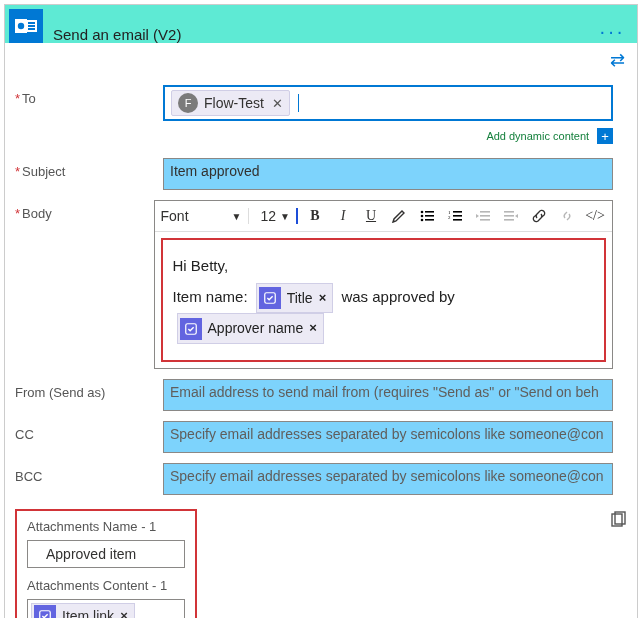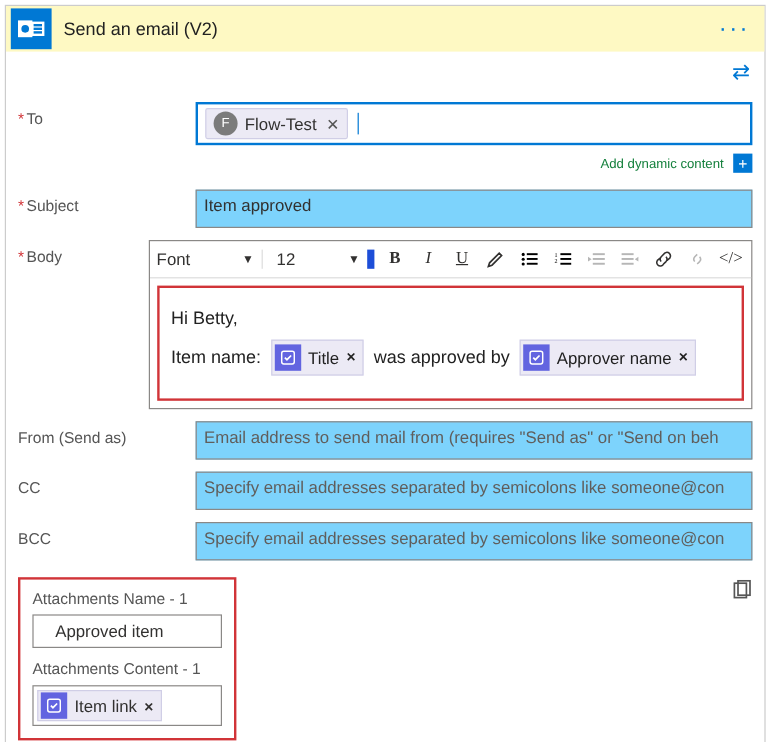--- a/index.html
+++ b/index.html
@@ -13,22 +13,22 @@
     width: 642px;
   }
   .card {
     border: 1px solid #ccc;
     margin: 4px;
     background: #fff;
     position: relative;
   }
   .header {
     display: flex;
-    align-items: center;
-    background: #fef9c3;
+    align-items: flex-end;
+    background: #5eead4;
     height: 38px;
     padding: 0 4px;
   }
   .header .appicon {
     width: 34px; height: 34px;
     background: #0078d4;
     display: flex; align-items: center; justify-content: center;
     margin-right: 10px;
   }
   .header .appicon svg { width: 24px; height: 24px; }
@@ -44,21 +44,21 @@
     text-align: right;
     padding: 6px 12px 0 0;
     color: #0078d4;
   }
   .swap-row span { cursor: pointer; font-size: 18px; }
 
   .form { padding: 4px 10px 12px 10px; }
   .row {
     display: flex;
     align-items: flex-start;
-    margin: 10px 0 0 0;
+    margin: 10px 14px 0 0;
     justify-content: center;
   }
   .row > .label {
     width: 148px;
     padding-top: 6px;
     font-size: 13px;
     color: #555;
   }
   .row > .label.req::before {
     content: "*";
@@ -136,24 +136,23 @@
   .toolbar .font-select {
     display: flex; align-items: center;
     border-right: 1px solid #ddd;
     padding-right: 6px;
     cursor: pointer;
     width: 88px;
     justify-content: space-between;
   }
   .toolbar .size-select {
     display: flex; align-items: center;
-    border-right: 6px solid #1d4ed8;
+    border-right: 2px solid #1d4ed8;
     padding: 0 6px;
     cursor: pointer;
-    gap: 40px;
   }
   .toolbar .tb-btn {
     width: 22px; height: 22px;
     display: flex; align-items: center; justify-content: center;
     cursor: pointer;
     color: #323130;
     font-family: "Segoe UI", serif;
   }
   .toolbar .disabled { color: #b6b6b6; }
   .caret { font-size: 10px; margin-left: 4px; }

